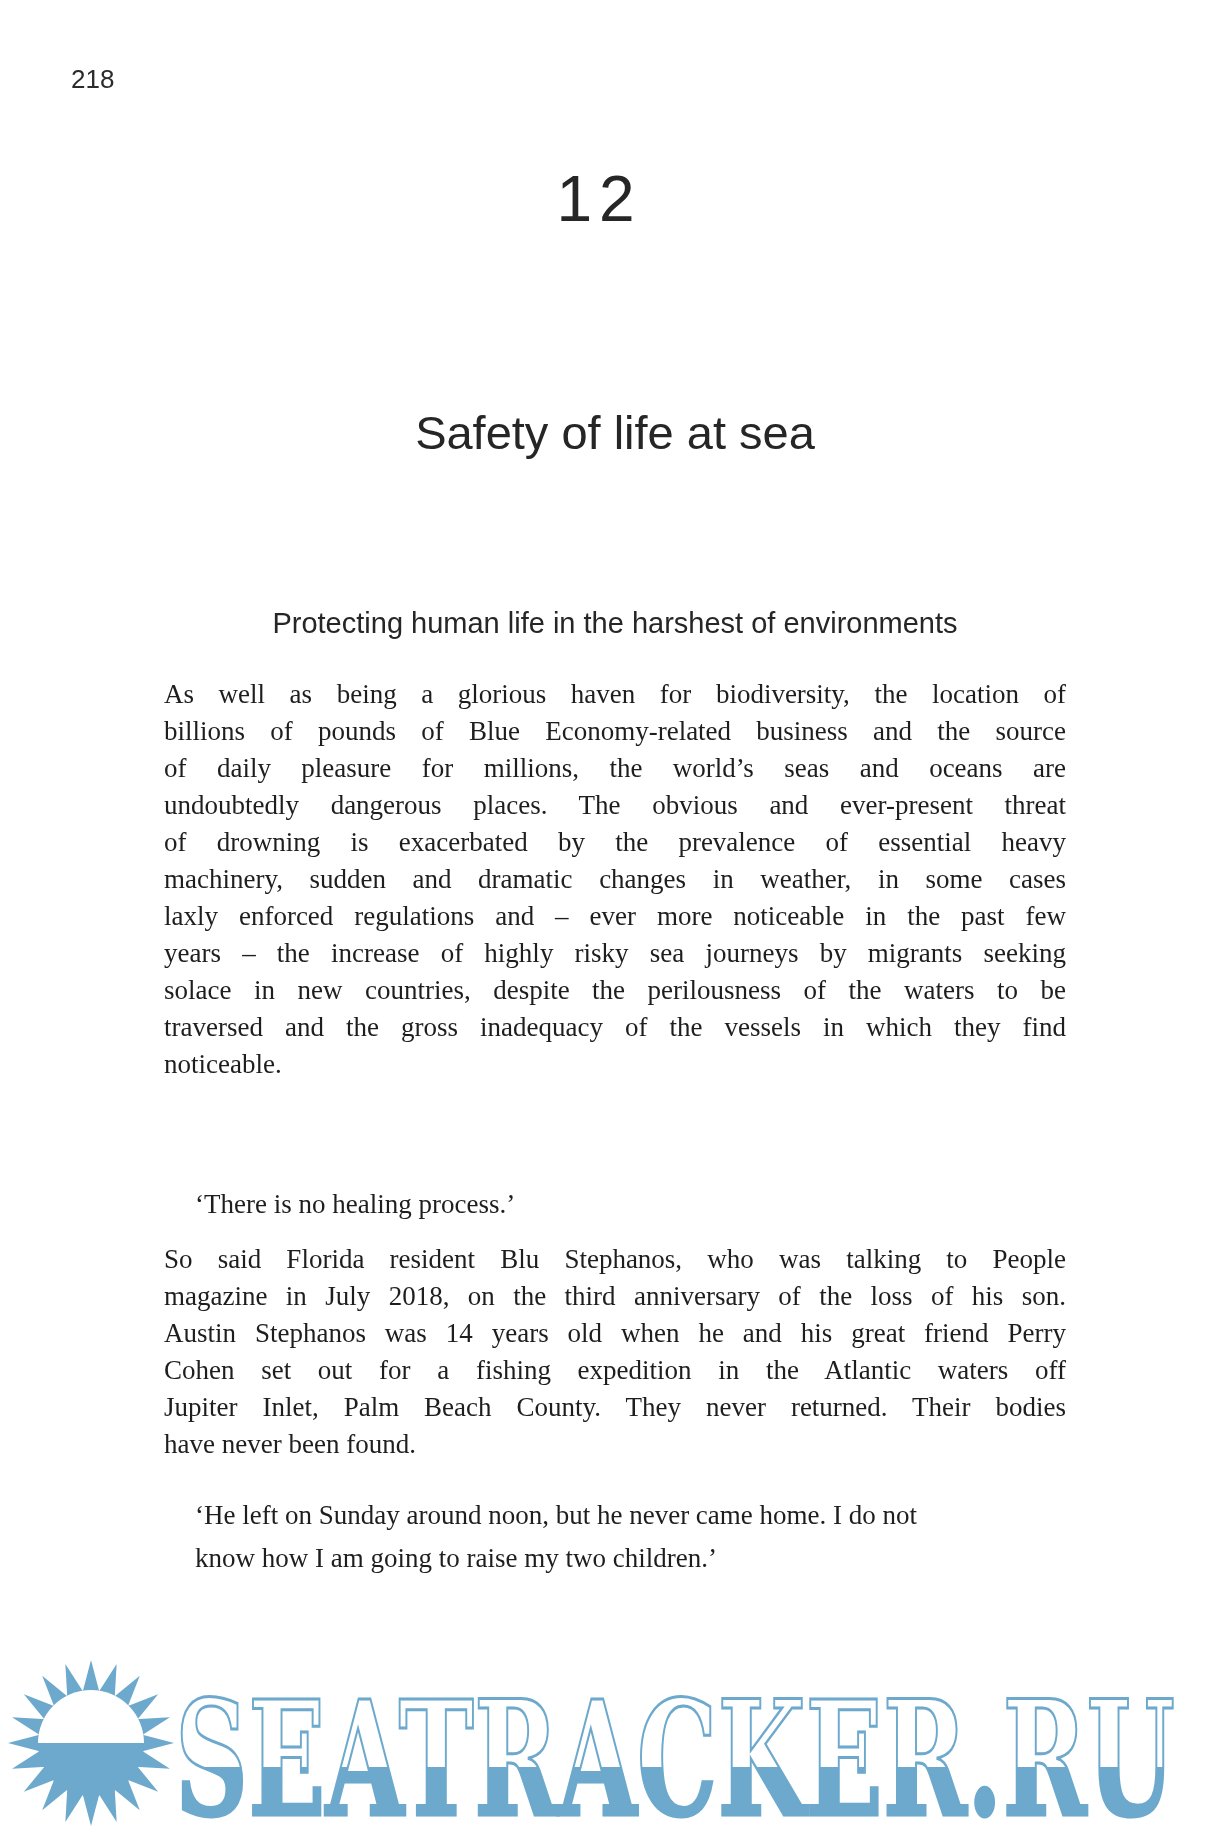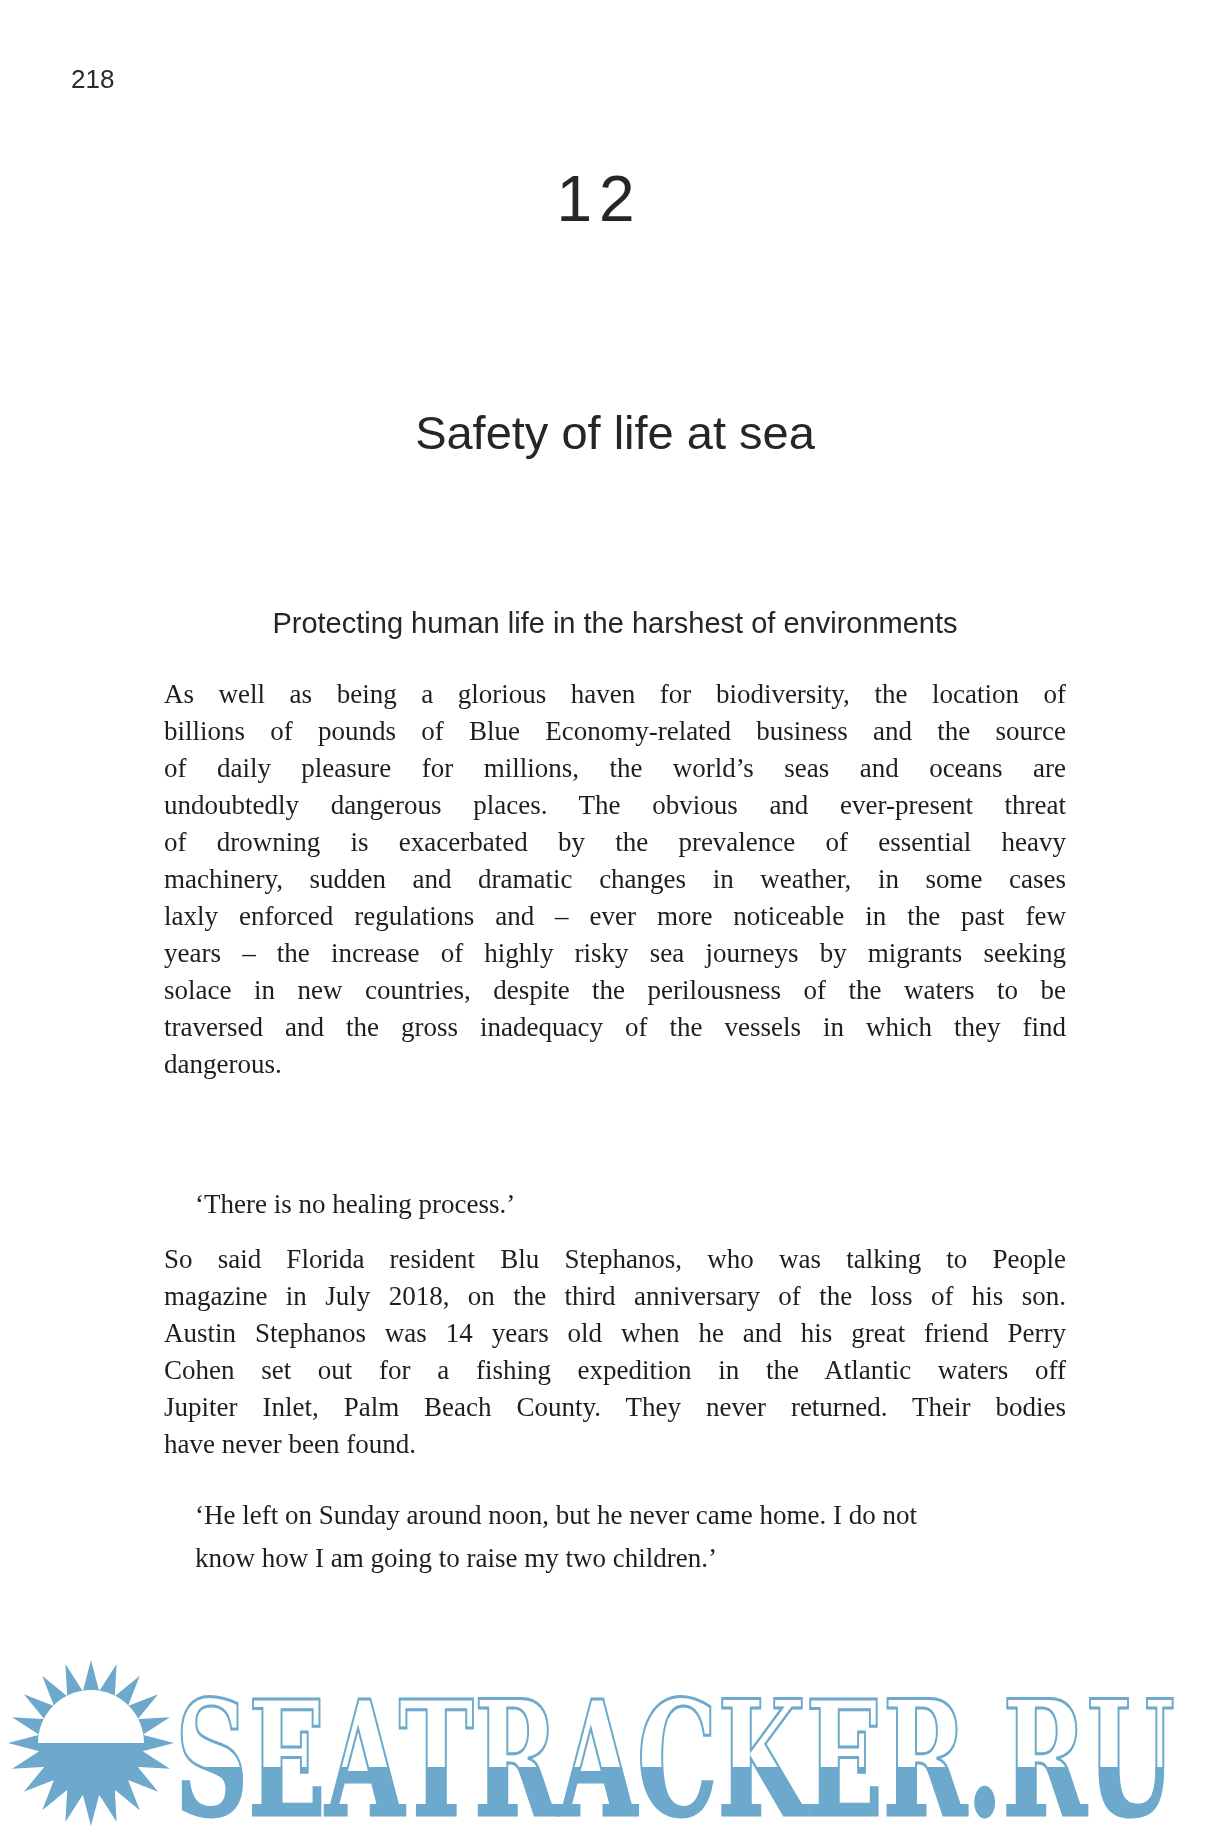--- a/index.html
+++ b/index.html
@@ -76,21 +76,21 @@
     <div class="ln j">As well as being a glorious haven for biodiversity, the location of</div>
     <div class="ln j">billions of pounds of Blue Economy-related business and the source</div>
     <div class="ln j">of daily pleasure for millions, the world’s seas and oceans are</div>
     <div class="ln j">undoubtedly dangerous places. The obvious and ever-present threat</div>
     <div class="ln j">of drowning is exacerbated by the prevalence of essential heavy</div>
     <div class="ln j">machinery, sudden and dramatic changes in weather, in some cases</div>
     <div class="ln j">laxly enforced regulations and – ever more noticeable in the past few</div>
     <div class="ln j">years – the increase of highly risky sea journeys by migrants seeking</div>
     <div class="ln j">solace in new countries, despite the perilousness of the waters to be</div>
     <div class="ln j">traversed and the gross inadequacy of the vessels in which they find</div>
-    <div class="ln">dangerous.</div>
+    <div class="ln">noticeable.</div>
   </div>
 
   <div class="quote quote1">
     <div class="ln">‘There is no healing process.’</div>
   </div>
 
   <div class="para para2">
     <div class="ln j"><span>So said Florida resident Blu Stephanos, who was talking to </span><span class="it">People</span></div>
     <div class="ln j">magazine in July 2018, on the third anniversary of the loss of his son.</div>
     <div class="ln j">Austin Stephanos was 14 years old when he and his great friend Perry</div>

